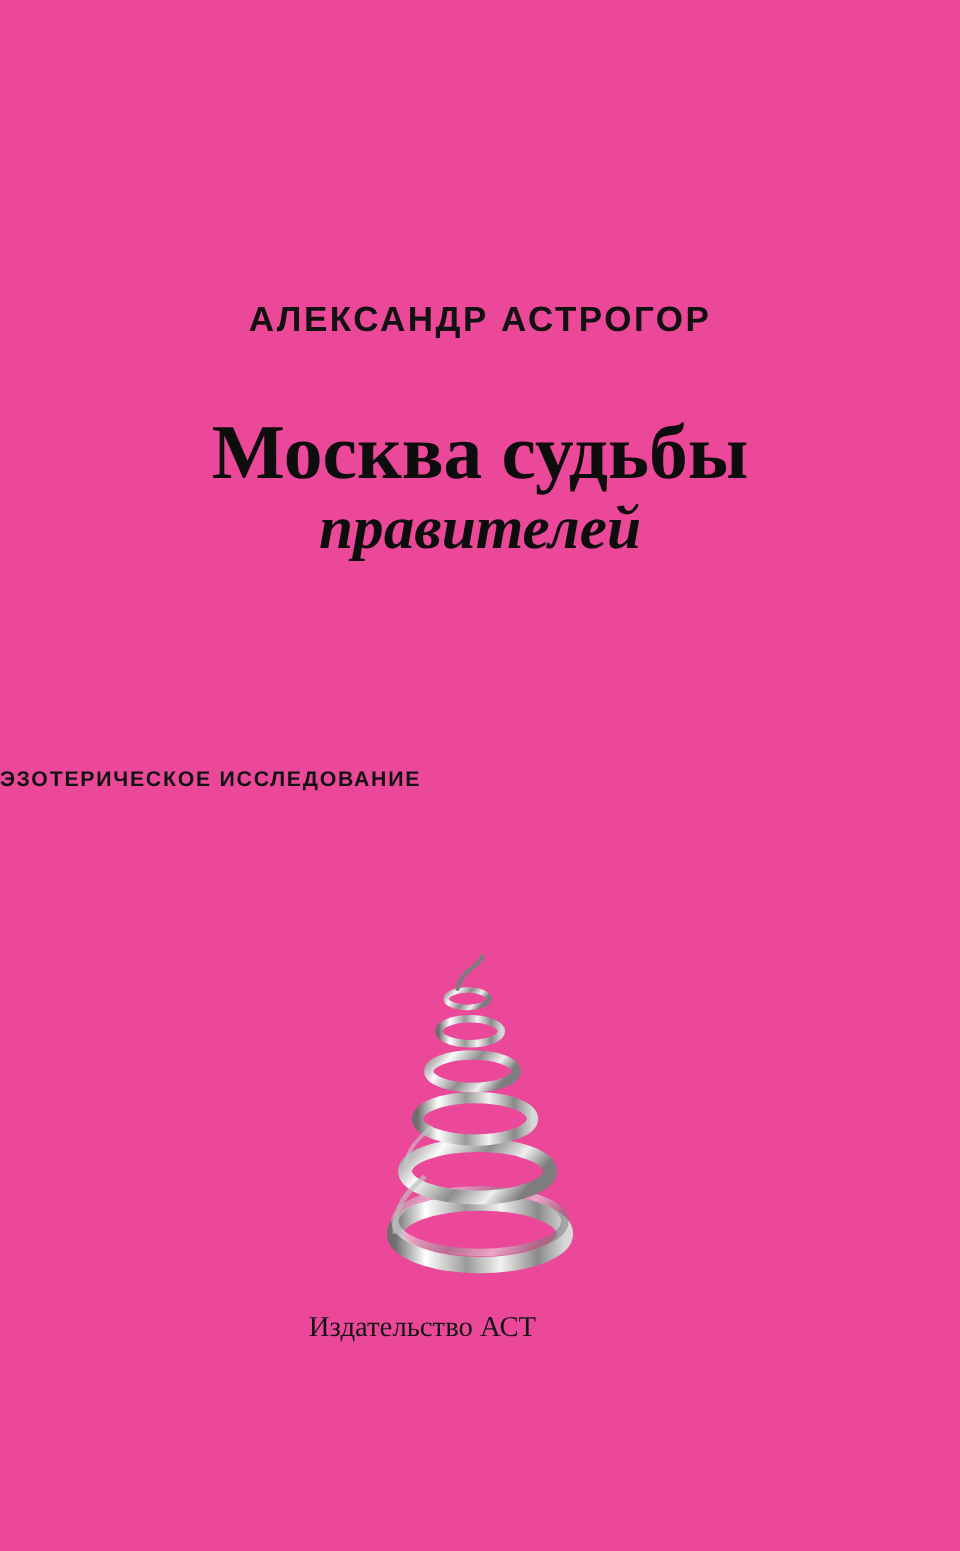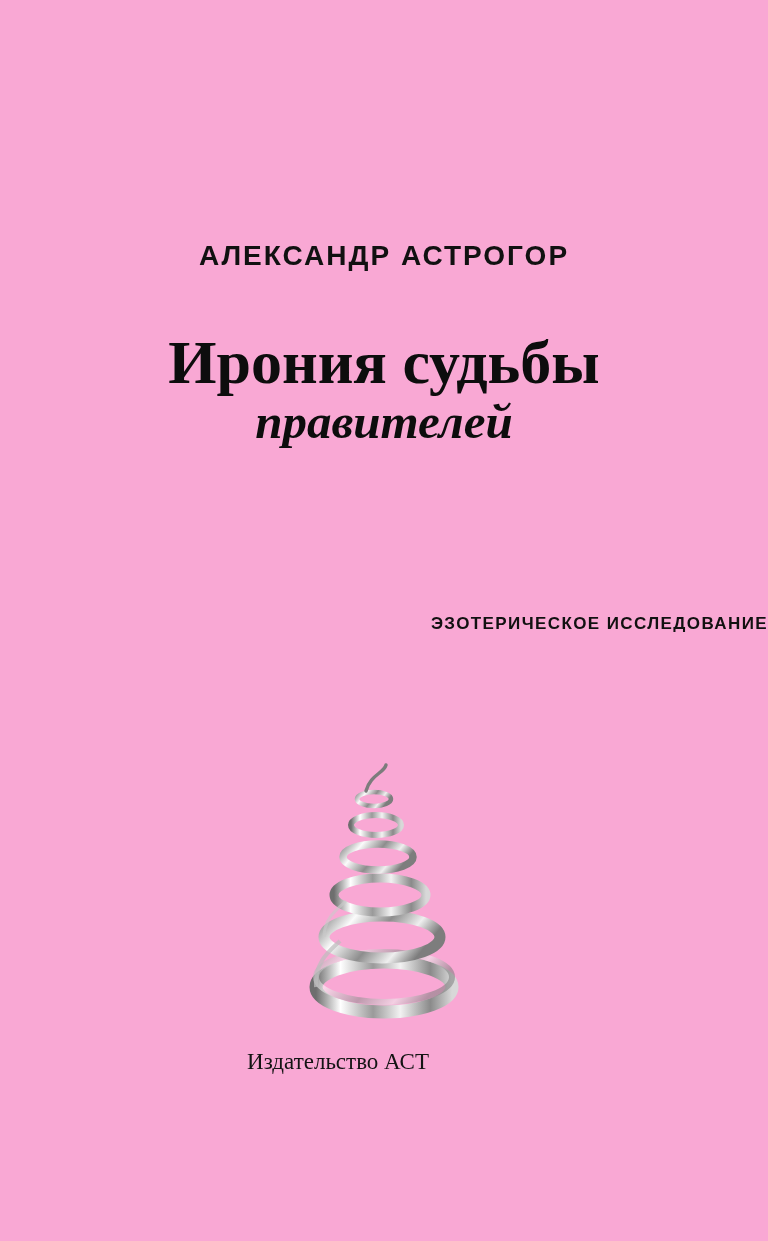--- a/index.html
+++ b/index.html
@@ -4,21 +4,21 @@
 <style>
   html, body {
     margin: 0;
     padding: 0;
     background: #ffffff;
   }
   .page {
     position: relative;
     width: 768px;
     height: 1241px;
-    background: #f9a8d4;
+    background: #ec4899;
     overflow: hidden;
     font-family: "Liberation Serif", serif;
     color: #151515;
   }
 
   .author {
     position: absolute;
     top: 240px;
     left: 0;
     width: 768px;
@@ -48,21 +48,21 @@
   .title-line.italic {
     font-style: italic;
     font-size: 49px;
   }
 
   .subtitle {
     position: absolute;
     top: 614px;
     left: 0;
     width: 768px;
-    text-align: right;
+    text-align: left;
     font-family: "Liberation Sans", sans-serif;
     font-weight: bold;
     font-size: 17px;
     letter-spacing: 1.4px;
     color: #111111;
   }
 
   .logo-wrap {
     position: absolute;
     top: 725px;
@@ -85,21 +85,21 @@
   }
 </style>
 </head>
 <body>
 
 <div class="page">
 
   <div class="author">АЛЕКСАНДР АСТРОГОР</div>
 
   <div class="title-block">
-    <div class="title-line">Ирония судьбы</div>
+    <div class="title-line">Москва судьбы</div>
     <div class="title-line italic">правителей</div>
   </div>
 
   <div class="subtitle">ЭЗОТЕРИЧЕСКОЕ ИССЛЕДОВАНИЕ</div>
 
   <div class="logo-wrap">
     <svg width="220" height="300" viewBox="0 0 220 300">
       <defs>
         <linearGradient id="gmet" x1="0" y1="0" x2="1" y2="0">
           <stop offset="0%" stop-color="#6e6e6e"></stop>

